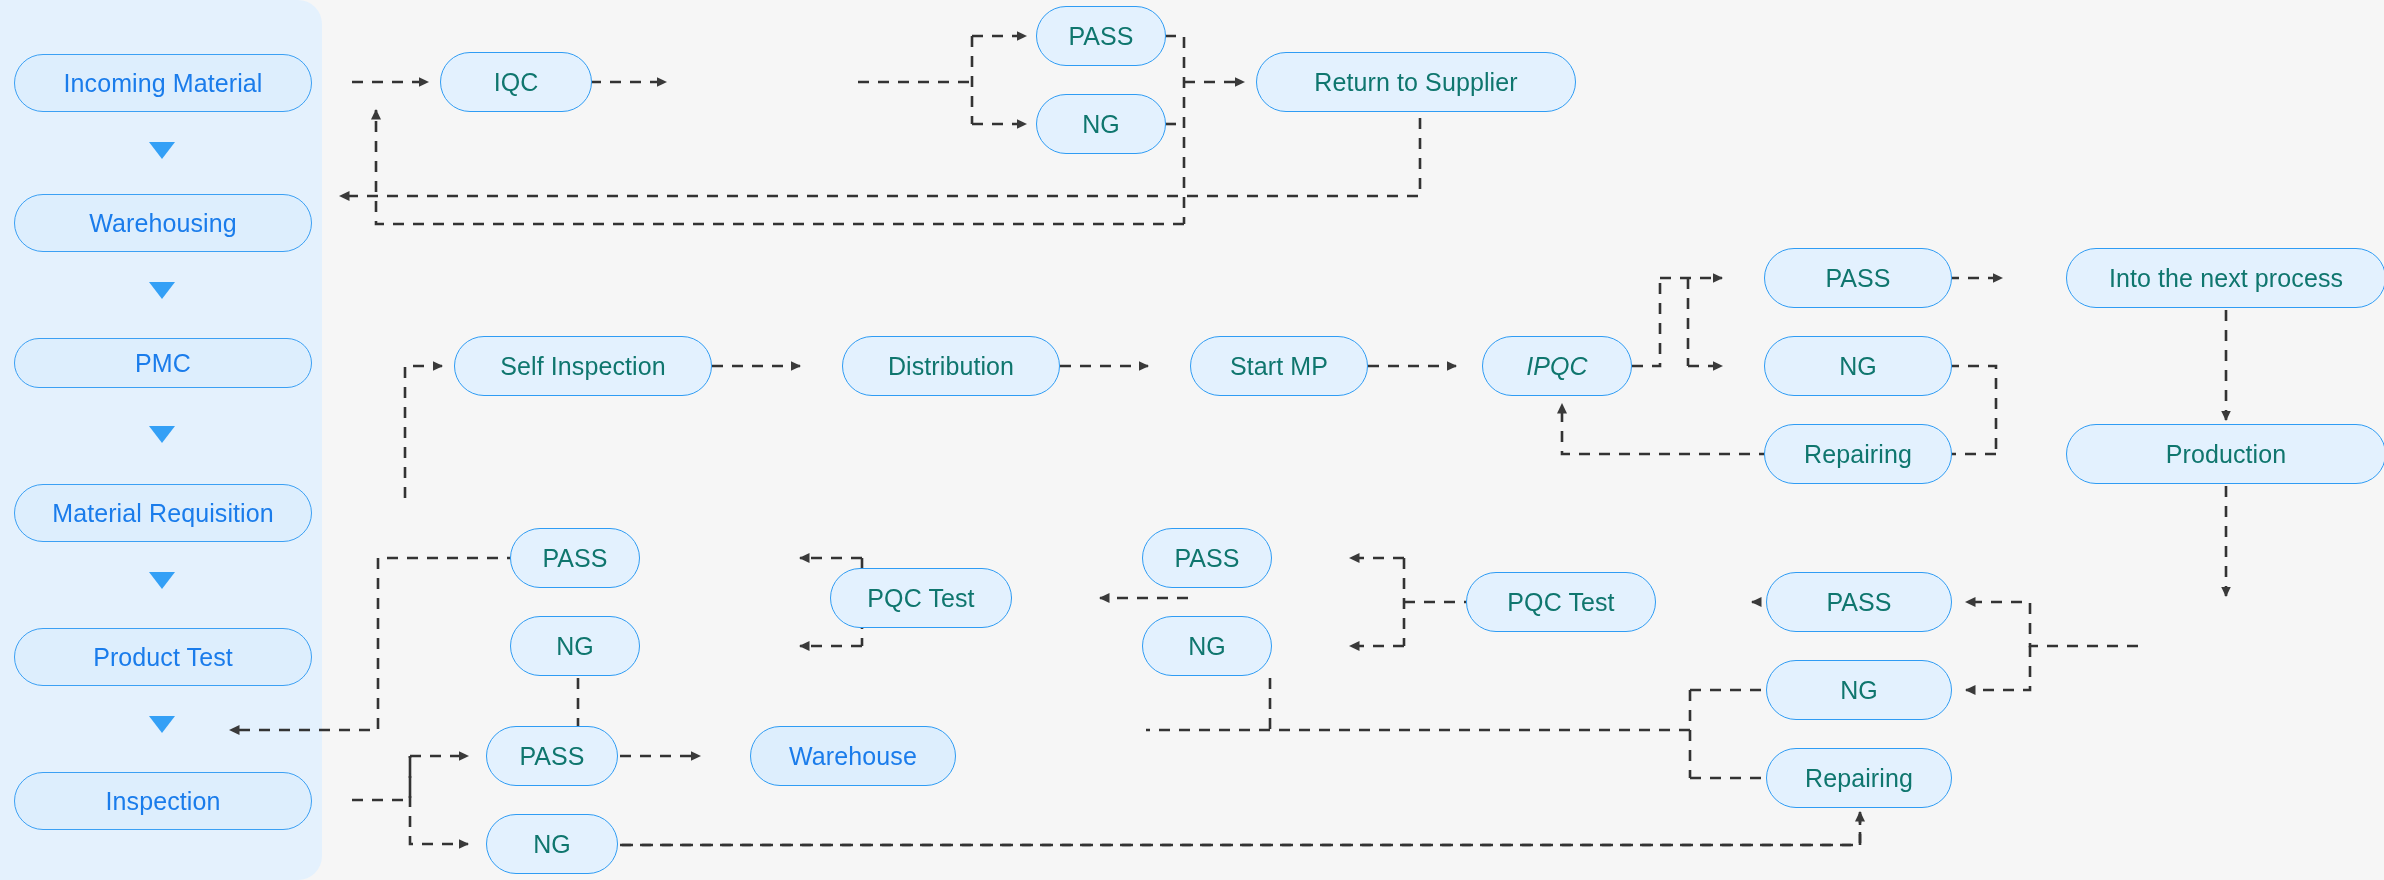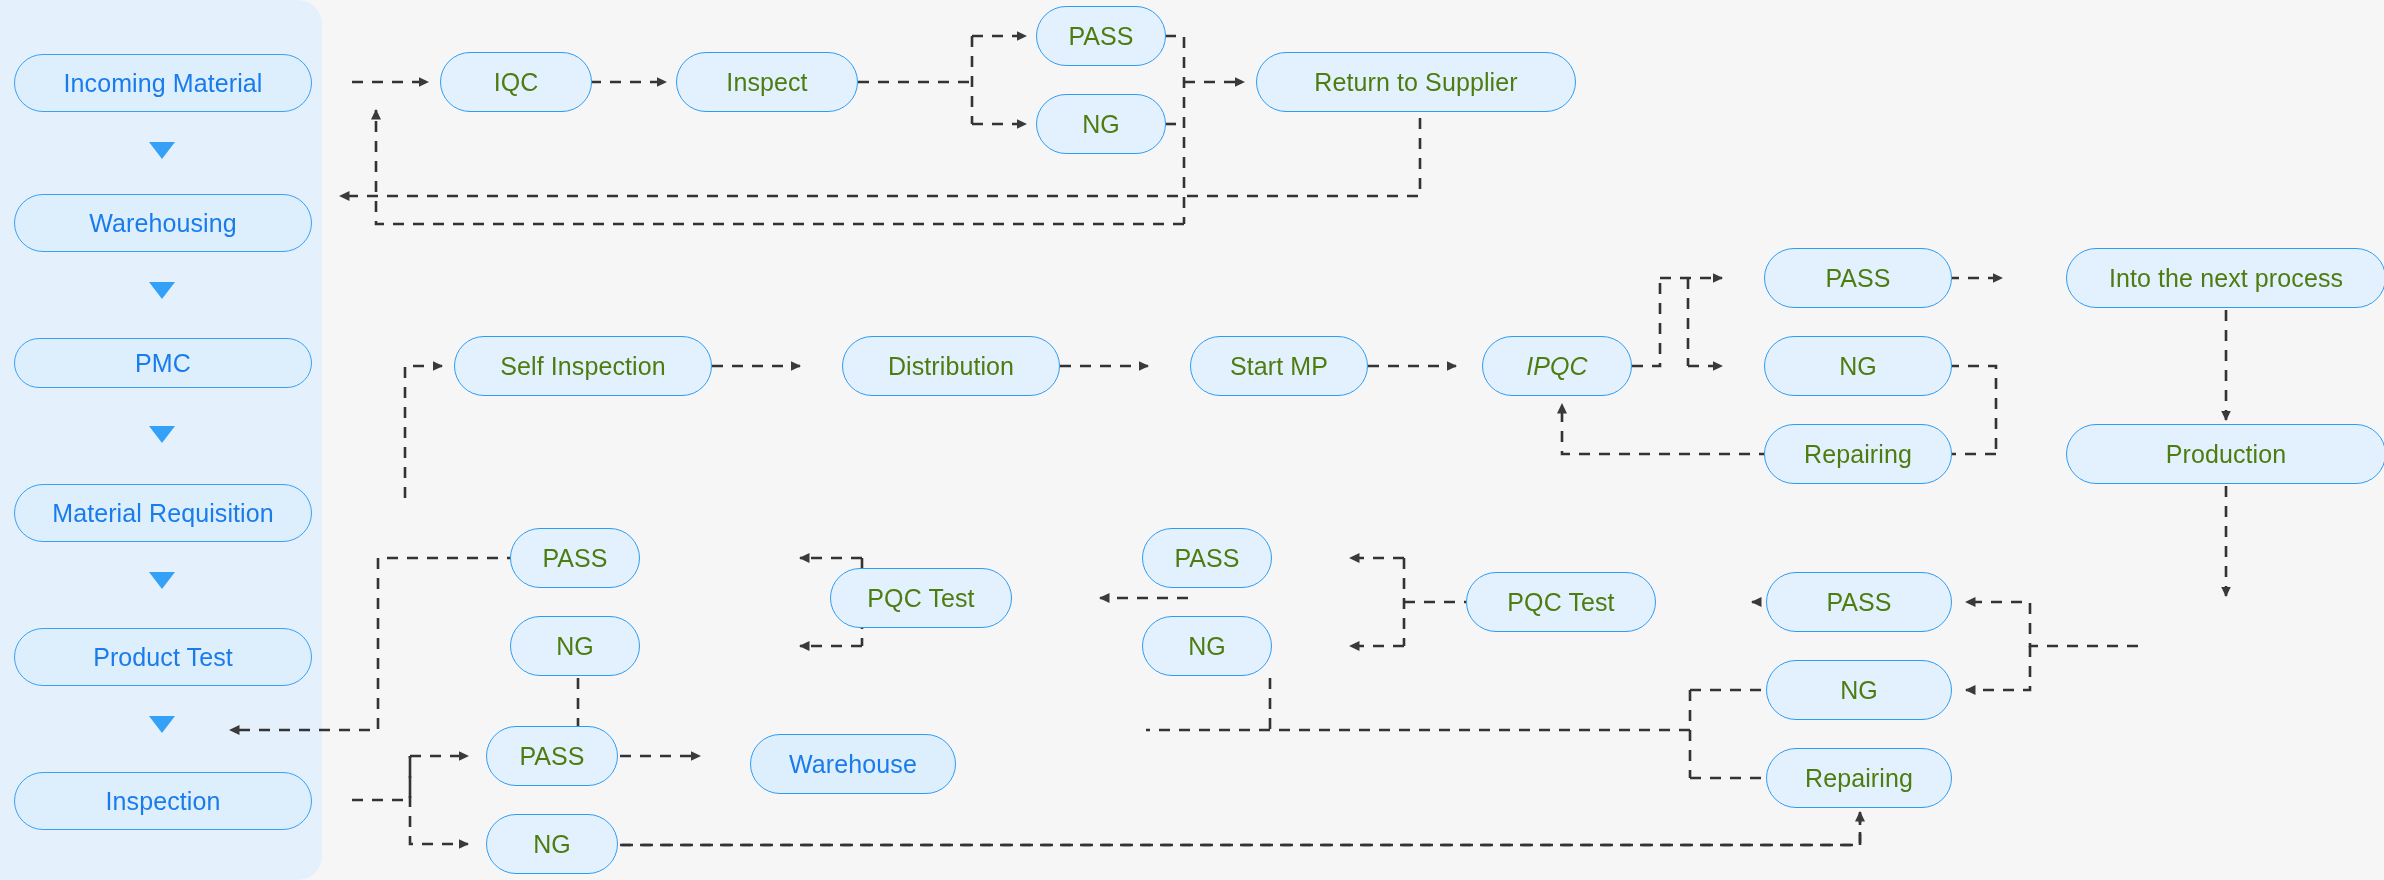--- a/index.html
+++ b/index.html
@@ -33,29 +33,28 @@
   }
   .node {
     position: absolute;
     box-sizing: border-box;
     background: #e3f1fe;
     border: 1.6px solid #2f9cf4;
     border-radius: 999px;
     display: flex;
     align-items: center;
     justify-content: center;
-    color: #4d7c0f;
+    color: #0f766e;
     font-size: 25px;
     letter-spacing: 0.1px;
     white-space: nowrap;
   }
   .node.accent {
     color: #1a7ceb;
     background: #ddeefd;
-    margin-top: 8px;
   }
   .node.side {
     background: #ddeefd;
     border-color: #3ba0f4;
     color: #1a7ceb;
   }
   .tri-down {
     position: absolute;
     width: 0; height: 0;
     border-left: 13px solid transparent;
@@ -172,21 +171,20 @@
 
   <div class="node side" style="left:14px;  top:484px; width:298px; height:58px;">Material Requisition</div>
   <div class="tri-down" style="left:149px; top:572px;"></div>
 
   <div class="node side" style="left:14px;  top:628px; width:298px; height:58px;">Product Test</div>
   <div class="tri-down" style="left:149px; top:716px;"></div>
 
   <div class="node side" style="left:14px;  top:772px; width:298px; height:58px;">Inspection</div>
 
   <div class="node" style="left:440px; top:52px;  width:152px; height:60px;">IQC</div>
-  <div class="node" style="left:676px; top:52px;  width:182px; height:60px;">Inspect</div>
   <div class="node" style="left:1036px;top:6px;   width:130px; height:60px;">PASS</div>
   <div class="node" style="left:1036px;top:94px;  width:130px; height:60px;">NG</div>
   <div class="node" style="left:1256px;top:52px;  width:320px; height:60px;">Return to Supplier</div>
 
   <div class="node" style="left:454px; top:336px; width:258px; height:60px;">Self Inspection</div>
   <div class="node" style="left:842px; top:336px; width:218px; height:60px;">Distribution</div>
   <div class="node" style="left:1190px;top:336px; width:178px; height:60px;">Start MP</div>
   <div class="node" style="left:1482px;top:336px; width:150px; height:60px;font-style:italic;">IPQC</div>
 
   <div class="node" style="left:1764px;top:248px; width:188px; height:60px;">PASS</div>

